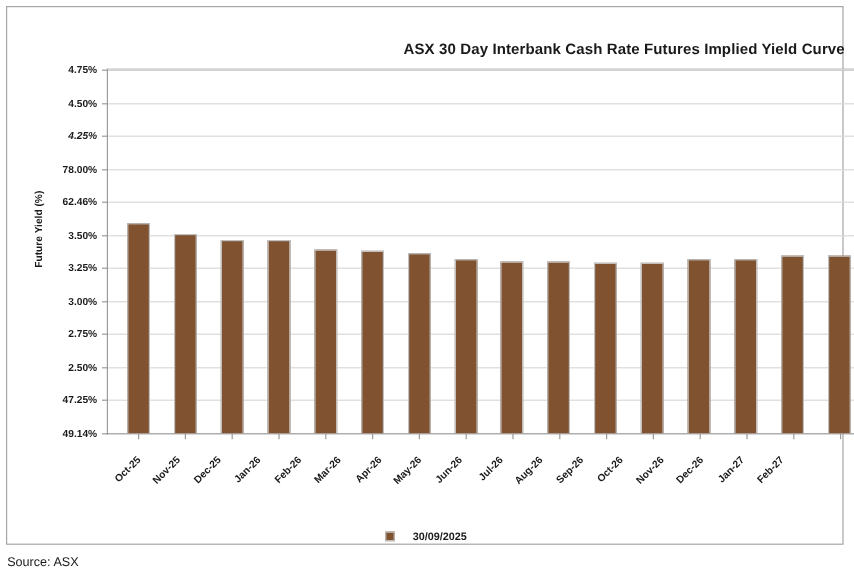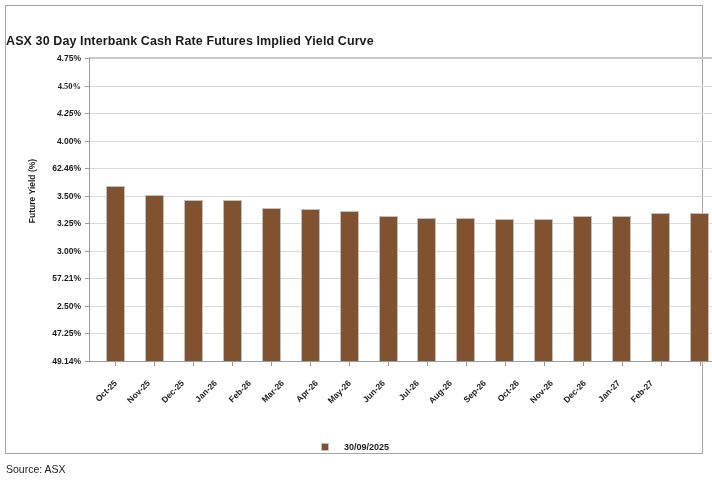--- a/index.html
+++ b/index.html
@@ -16,21 +16,21 @@
   .chart-frame{
     position:absolute;left:5px;top:5px;
     width:698px;height:449px;
     border:1px solid #a6a6a6;
     box-sizing:border-box;
     background:#ffffff;
   }
 
   .chart-title{
     position:absolute;left:0;top:28px;width:698px;
-    text-align:left;
+    text-align:right;
     font-size:12.5px;font-weight:bold;color:#1a1a1a;
     letter-spacing:0.1px;
   }
 
   
   .yaxis-title{
     position:absolute;
     left:-44px;top:180px;
     width:140px;text-align:center;
     transform:rotate(-90deg);
@@ -131,42 +131,42 @@
 
     <div class="yaxis-title">Future Yield (%)</div>
 
     <div class="plot" id="plot">
       <div id="gridlines">
           <div class="gridline top" style="top: 0px;"></div>
           <div class="tickmark" style="top: 0px;"></div>
           <div class="ylabel" style="top: 0px;">4.75%</div>
           <div class="gridline" style="top: 27.5455px;"></div>
           <div class="tickmark" style="top: 27.5455px;"></div>
-          <div class="ylabel" style="top: 27.5455px; font-family: Liberation Serif, serif;">4.50%</div>
+          <div class="ylabel" style="top: 27.5455px;">4.50%</div>
           <div class="gridline" style="top: 55.0909px;"></div>
           <div class="tickmark" style="top: 55.0909px;"></div>
           <div class="ylabel" style="top: 55.0909px; font-style: italic;">4.25%</div>
           <div class="gridline" style="top: 82.6364px;"></div>
           <div class="tickmark" style="top: 82.6364px;"></div>
-          <div class="ylabel" style="top: 82.6364px;">4.00%</div>
+          <div class="ylabel" style="top: 82.6364px;">78.00%</div>
           <div class="gridline" style="top: 110.182px;"></div>
           <div class="tickmark" style="top: 110.182px;"></div>
           <div class="ylabel" style="top: 110.182px;">62.46%</div>
           <div class="gridline" style="top: 137.727px;"></div>
           <div class="tickmark" style="top: 137.727px;"></div>
           <div class="ylabel" style="top: 137.727px;">3.50%</div>
           <div class="gridline" style="top: 165.273px;"></div>
           <div class="tickmark" style="top: 165.273px;"></div>
           <div class="ylabel" style="top: 165.273px;">3.25%</div>
           <div class="gridline" style="top: 192.818px;"></div>
           <div class="tickmark" style="top: 192.818px;"></div>
           <div class="ylabel" style="top: 192.818px;">3.00%</div>
           <div class="gridline" style="top: 220.364px;"></div>
           <div class="tickmark" style="top: 220.364px;"></div>
-          <div class="ylabel" style="top: 220.364px;">57.21%</div>
+          <div class="ylabel" style="top: 220.364px;">2.75%</div>
           <div class="gridline" style="top: 247.909px;"></div>
           <div class="tickmark" style="top: 247.909px;"></div>
           <div class="ylabel" style="top: 247.909px;">2.50%</div>
           <div class="gridline" style="top: 275.455px;"></div>
           <div class="tickmark" style="top: 275.455px;"></div>
           <div class="ylabel" style="top: 275.455px;">47.25%</div>
           <div class="tickmark" style="top: 303px;"></div>
           <div class="ylabel" style="top: 303px;">49.14%</div>
         </div>
       <div class="bars" id="bars">

